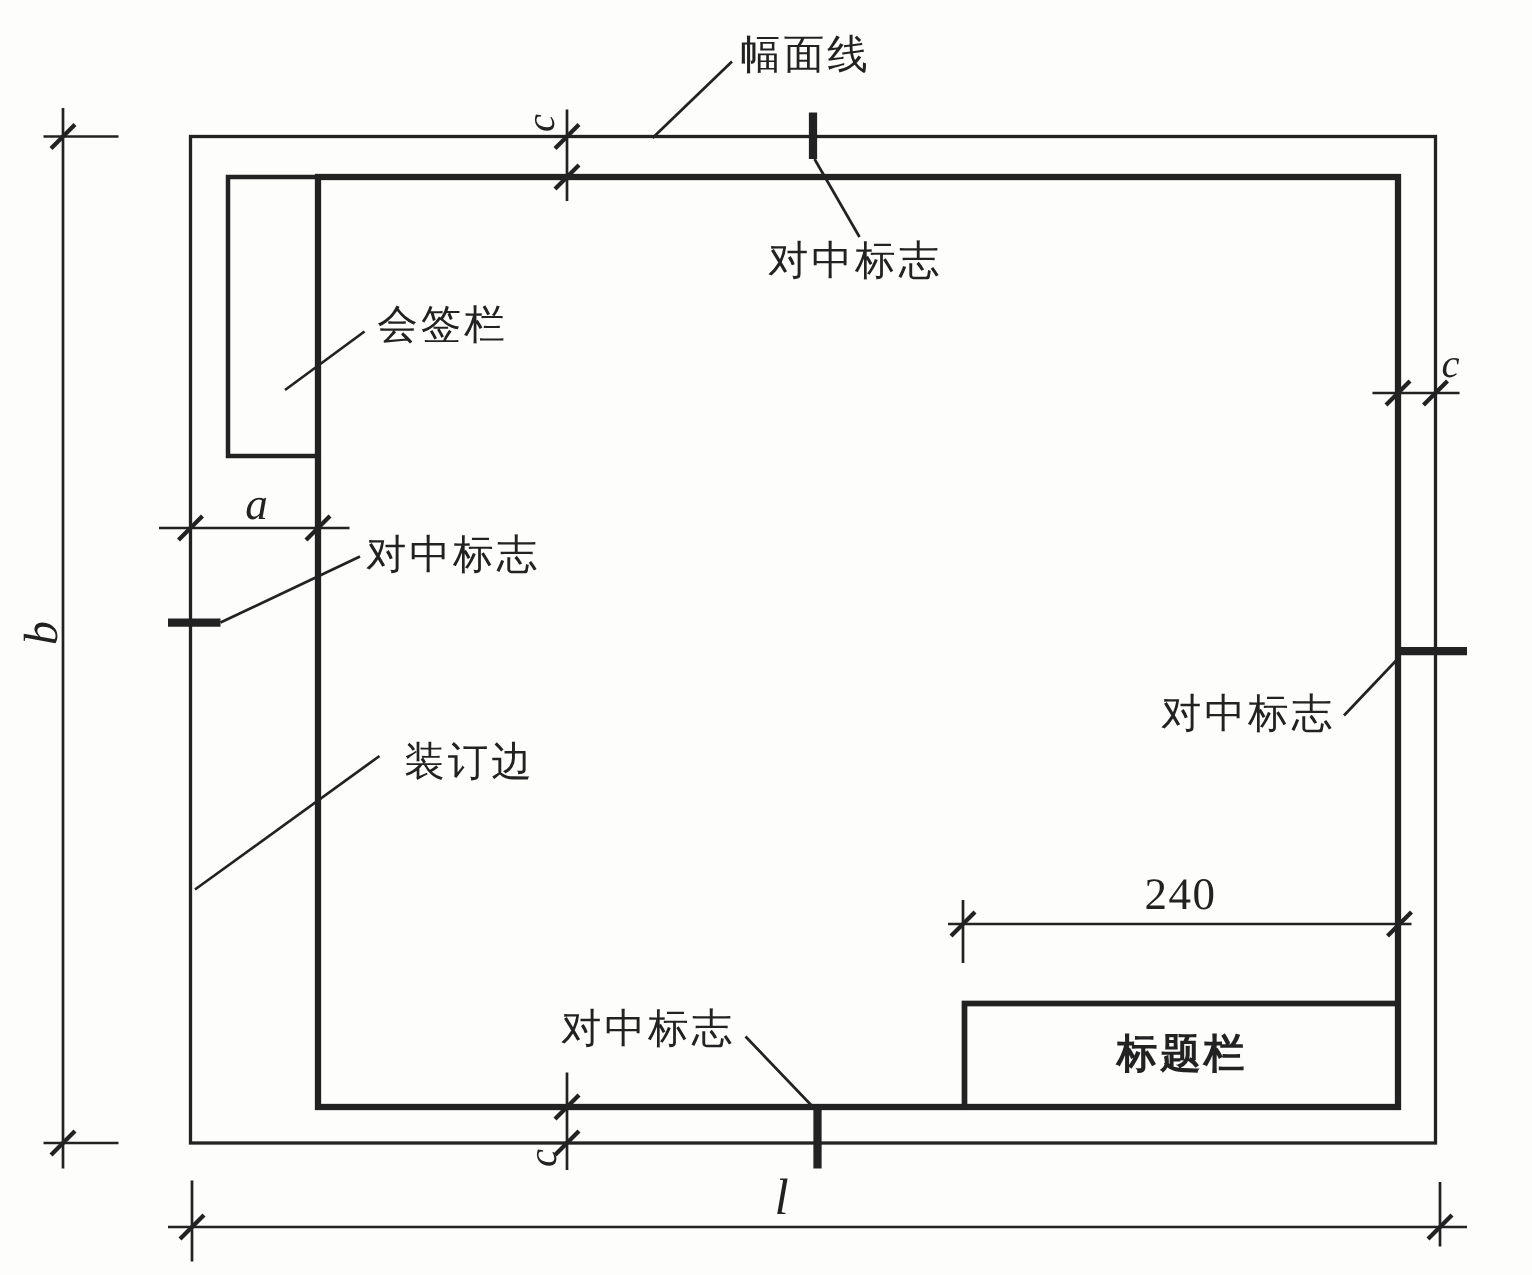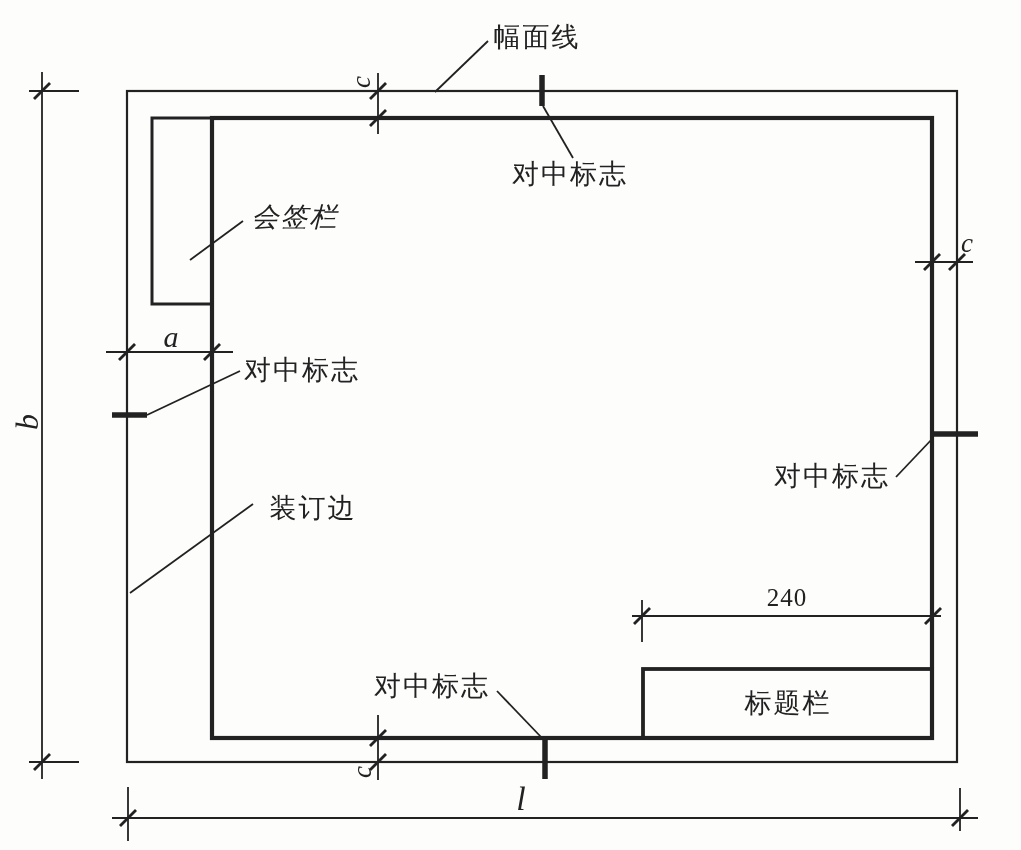--- a/index.html
+++ b/index.html
@@ -21,21 +21,21 @@
   .cmark{stroke:var(--line-color);stroke-width:5.5;}
   .label{
     position:absolute;
     color:var(--line-color);
     white-space:nowrap;
     transform:translate(-50%,-50%);
     line-height:1;
   }
   .cjk{font-size:27px;letter-spacing:2px;}
   .dim{font-style:italic;font-size:30px;}
-  .dim-num{font-size:25px;letter-spacing:1px;}
+  .dim-num{font-size:30px;letter-spacing:1px;}
   .rot{transform:translate(-50%,-50%) rotate(-90deg);}
   .sz32{font-size:32px;}
   .sz34{font-size:34px;}
   .sz27{font-size:27px;}
 </style>
 </head>
 <body>
 
 <div class="stage">
   <svg width="1021" height="850" viewBox="0 0 1021 850">
@@ -103,31 +103,31 @@
     <line class="thin" x1="147" y1="415" x2="240" y2="371"></line>
     <line class="thin" x1="130" y1="593" x2="253" y2="504"></line>
     <line class="thin" x1="896" y1="477" x2="933" y2="438"></line>
     <line class="thin" x1="497" y1="691" x2="542" y2="738"></line>
   </svg>
 
   <span class="label cjk" style="left:537px;top:37px;">幅面线</span>
 
   <span class="label cjk" style="left:570px;top:174px;">对中标志</span>
 
-  <span class="label cjk" style="left:295px;top:217px;font-style:italic;">会签栏</span>
+  <span class="label cjk" style="left:295px;top:217px;">会签栏</span>
 
   <span class="label cjk" style="left:302px;top:370px;">对中标志</span>
 
   <span class="label cjk" style="left:313px;top:508px;">装订边</span>
 
   <span class="label cjk" style="left:832px;top:476px;">对中标志</span>
 
   <span class="label cjk" style="left:432px;top:686px;">对中标志</span>
 
-  <span class="label cjk" style="left:788px;top:703px;">标题栏</span>
+  <span class="label cjk" style="left:788px;top:703px;font-weight:bold;">标题栏</span>
 
   <span class="label dim" style="left:171px;top:337px;">a</span>
 
   <span class="label dim sz32 rot" style="left:27px;top:422px;">b</span>
 
   <span class="label dim sz27 rot" style="left:361px;top:82px;">c</span>
 
   <span class="label dim sz27" style="left:967px;top:243px;">c</span>
 
   <span class="label dim sz27 rot" style="left:362px;top:772px;">c</span>

